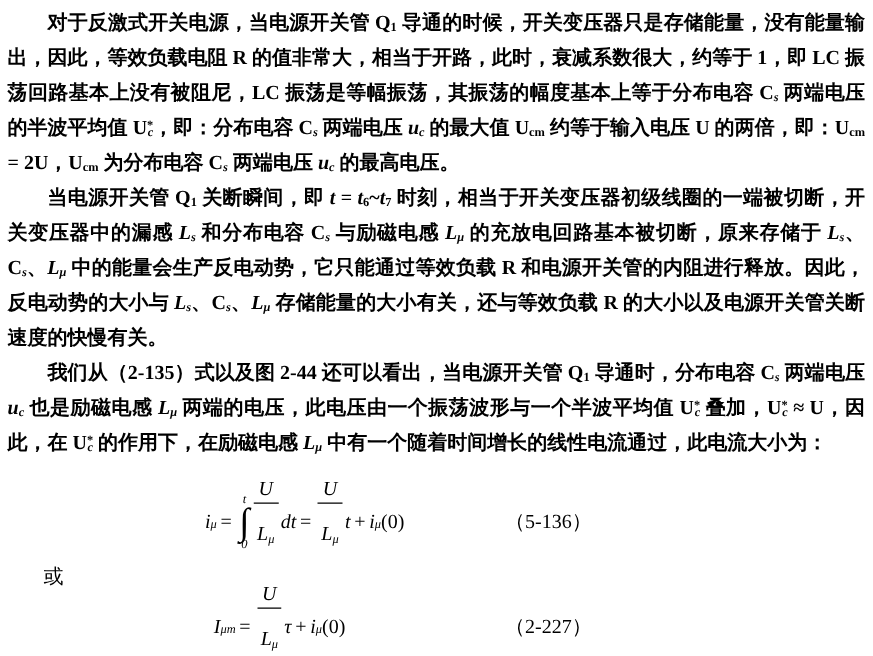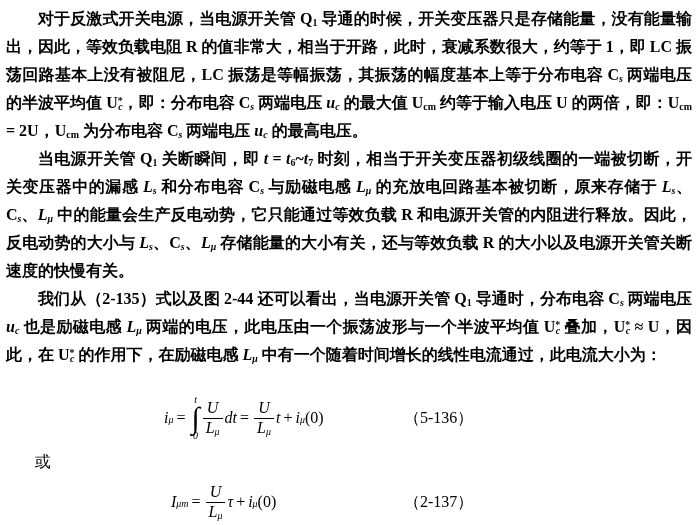--- a/index.html
+++ b/index.html
@@ -57,21 +57,21 @@
   .or-line { margin: 4px 0 0 0; line-height: 26px; text-indent: 1.8em; }
 
   .frac {
     display: inline-flex;
     flex-direction: column;
     align-items: center;
     vertical-align: middle;
     margin: 0 2px;
     line-height: 1.15;
   }
-  .frac .den { border-top: 1px solid #000; padding: 0 3px; }
+  .frac .den { border-top: 1px solid #000; padding: 16px 3px; }
   .integral {
     display: inline-flex;
     flex-direction: column;
     align-items: center;
     line-height: 1;
     margin: 0 1px 0 3px;
     font-size: 10px;
   }
   .integral .int-sign {
     font-size: 30px;
@@ -132,16 +132,16 @@
         <span class="frac">
           <span class="num"><i>U</i></span>
           <span class="den"><i>L</i><sub class="it">μ</sub></span>
         </span>
         <i>τ</i>
         <span class="op">+</span>
         <i>i</i>
         <sub class="it">μ</sub>
         <span class="plain">(0)</span>
       </span>
-    <span class="eq-label">（2-137）</span>
+    <span class="eq-label">（2-227）</span>
   </div>
 
 </div>
 
 </body></html>

